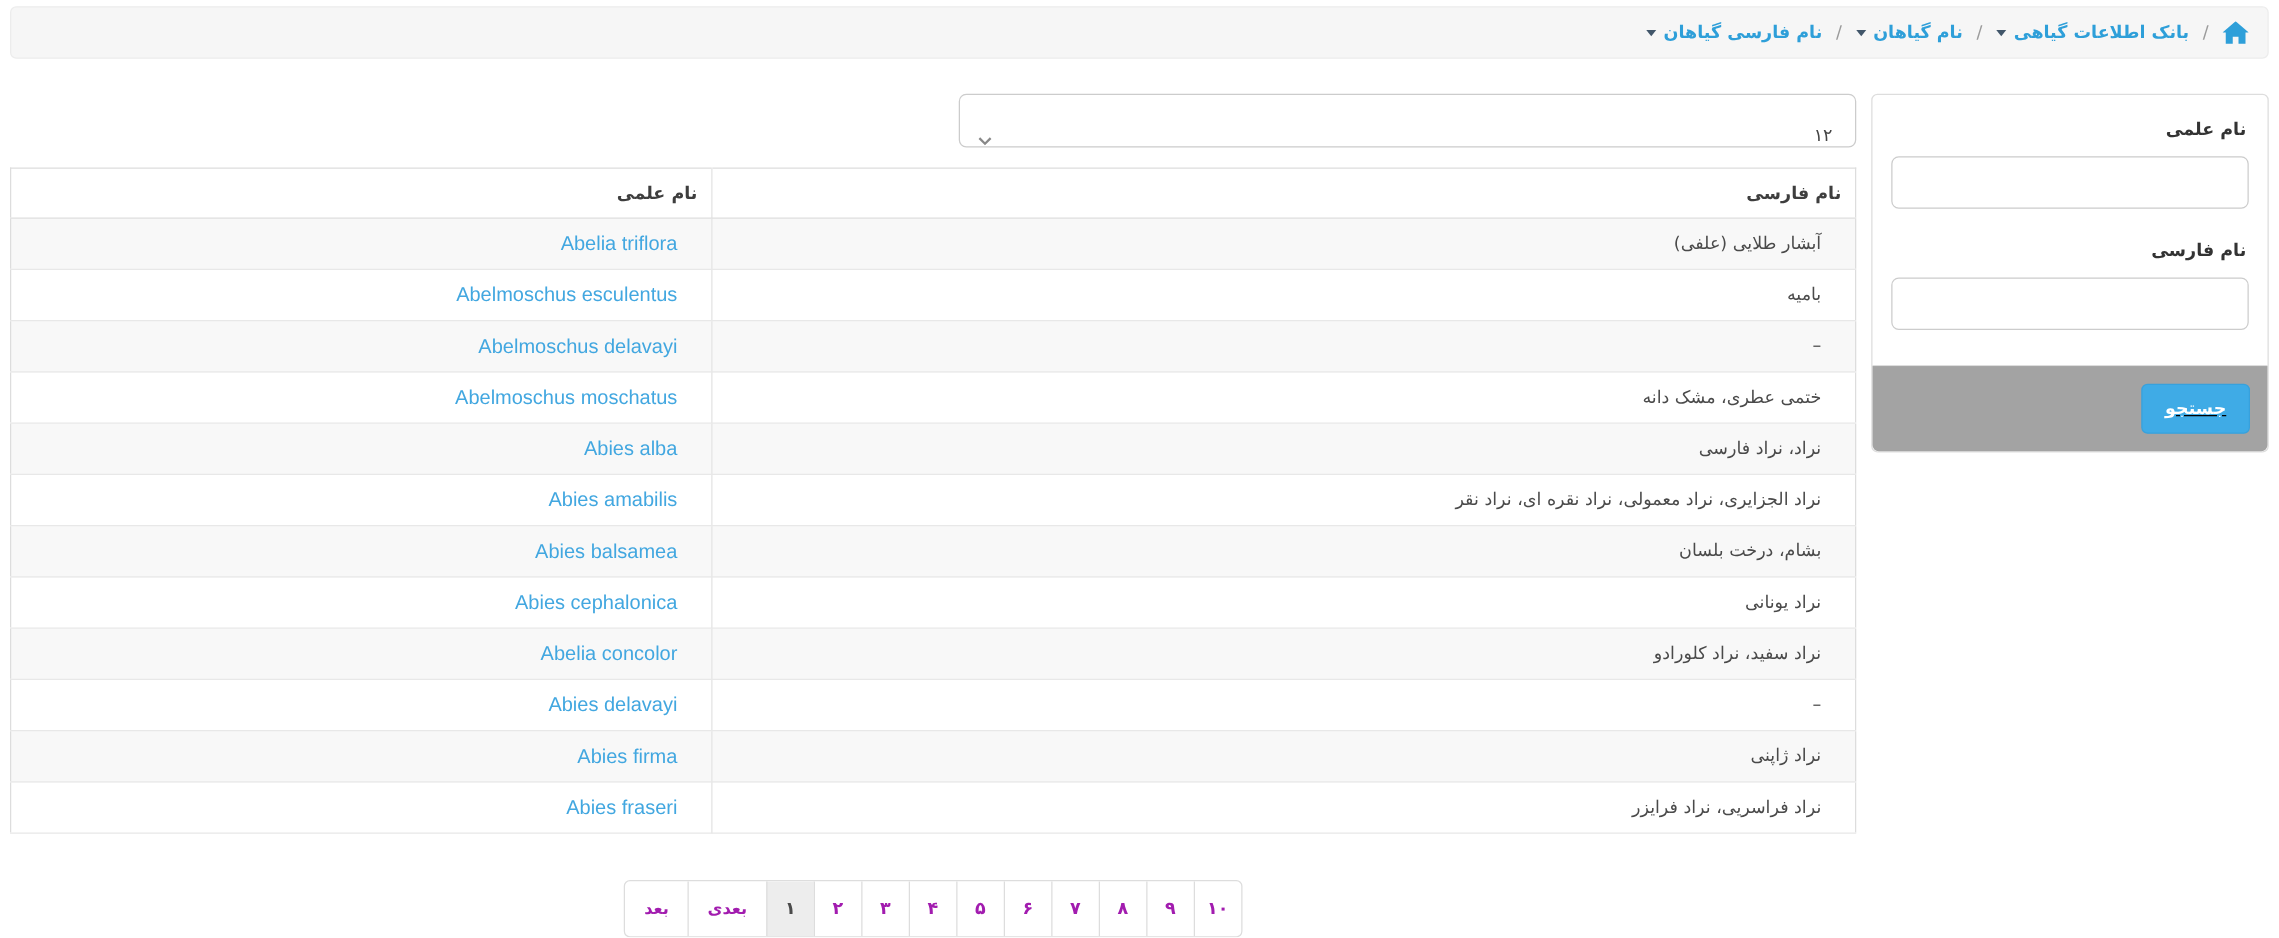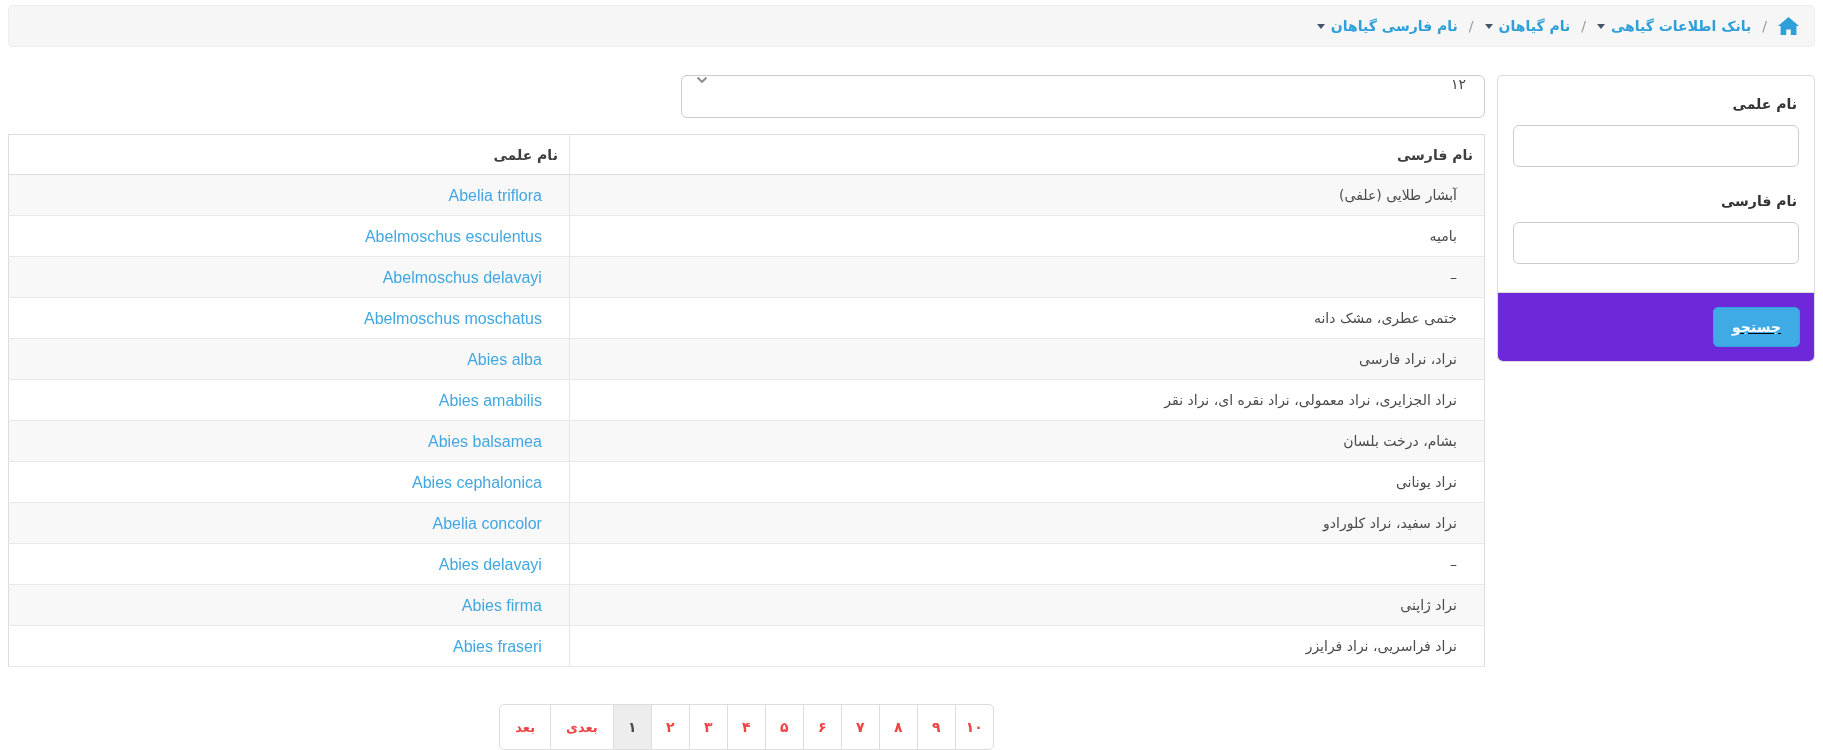--- a/index.html
+++ b/index.html
@@ -21,22 +21,22 @@
   .crumb-sep { color:#9b9b9b; font-weight:normal; }
   .caret { width:0; height:0; border-top:5px solid #41566a; border-left:4px solid transparent; border-right:4px solid transparent; display:inline-block; }
   .home-link { display:inline-flex; align-items:center; }
 
   
   .content { position:absolute; top:75px; right:8px; left:8px; display:flex; gap:12px; align-items:flex-start; }
   .main { flex:1; min-width:0; }
 
   
   .page-size {
-    width:804px; height:43px; background:#fff; border:1px solid #ccc; border-radius:6px;
-    display:flex; align-items:flex-start; justify-content:space-between;
+    width:718px; height:43px; background:#fff; border:1px solid #ccc; border-radius:6px;
+    display:flex; align-items:flex-end; justify-content:space-between;
     padding:0 18px 0 14px; margin-bottom:16px; cursor:pointer;
   }
   .page-size-value { font-size:14px; color:#444; }
 
   
   .data-table { width:100%; border-collapse:collapse; border:1px solid #ddd; }
   .data-table th {
     height:40px; text-align:right; padding:0 11px; font-size:14px; font-weight:bold;
     color:#3e3e3e; background:#fff; border-bottom:1px solid #ddd;
   }
@@ -45,41 +45,41 @@
   .data-table tbody tr:nth-child(odd) td { background:#f8f8f8; }
   .fa-cell { font-size:14px;margin-left:32px; }
   .sci-cell { text-align:right; }
   .sci-link { color:#42a7e0; text-decoration:none; font-size:16px; font-family:"Liberation Sans","DejaVu Sans",sans-serif; cursor:pointer; }
 
   
   .pagination-wrap { margin-top:37px; display:flex; justify-content:center; }
   .pagination { direction:ltr; display:flex; background:#fff; border:1px solid #ddd; border-radius:5px; overflow:hidden; }
   .pg-cell {
     display:flex; align-items:center; justify-content:center; height:44px;
-    color:#ef4444; text-decoration:none; font-size:14px; font-weight:bold;
+    color:#a21caf; text-decoration:none; font-size:14px; font-weight:bold;
     border-left:1px solid #ddd; cursor:pointer;
   }
   .pg-cell:first-child { border-left:none; }
   .pg-num { width:38px; }
   .pg-nav { padding:0 15px; font-size:13px; }
   .pg-cell.active { background:#ededed; color:#4b4b4b; cursor:default; }
 
   
   .sidebar { width:318px; flex:none; background:#fff; border:1px solid #ddd; border-radius:5px; }
   .sidebar-body { padding:16px 15px 28px; }
   .field-label { display:block; font-size:14px; font-weight:bold; color:#333; margin:4px 2px 13px; }
   .field-label + .text-input { margin-bottom:22px; }
   .text-input {
     width:100%; height:42px; background:#fff; border:1px solid #ccc; border-radius:6px;
     padding:0 10px; font-size:14px; color:#333;
     font-family:"DejaVu Sans","Liberation Sans",sans-serif;
   }
   .text-input:last-child { margin-bottom:0; }
   .sidebar-footer {
-    background:#6d28d9; border-top:1px solid #ddd; padding:14px;
+    background:#a3a3a3; border-top:1px solid #ddd; padding:14px;
     border-radius:0 0 5px 5px; display:flex; justify-content:flex-start;text-decoration:underline;
   }
   .search-btn {
     background:#3fabe6; border:1px solid #37a1dc; border-radius:5px; color:#fff;
     font-size:14px; font-weight:bold; padding:11px 18px; cursor:pointer;
     font-family:"DejaVu Sans","Liberation Sans",sans-serif;
   }
 </style>
 </head>
 <body>

